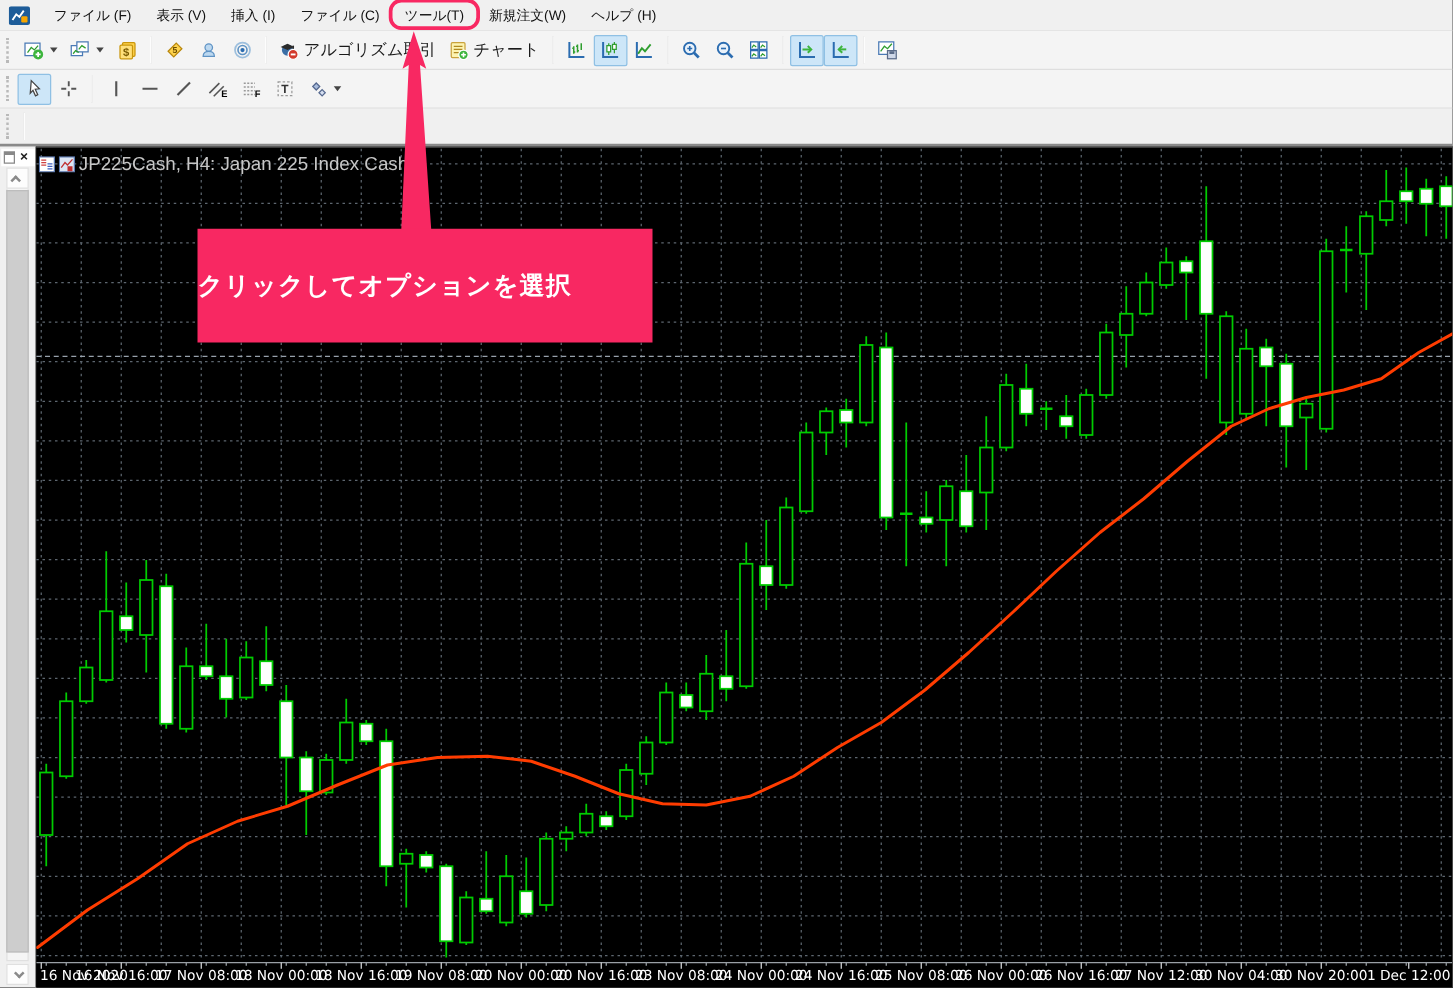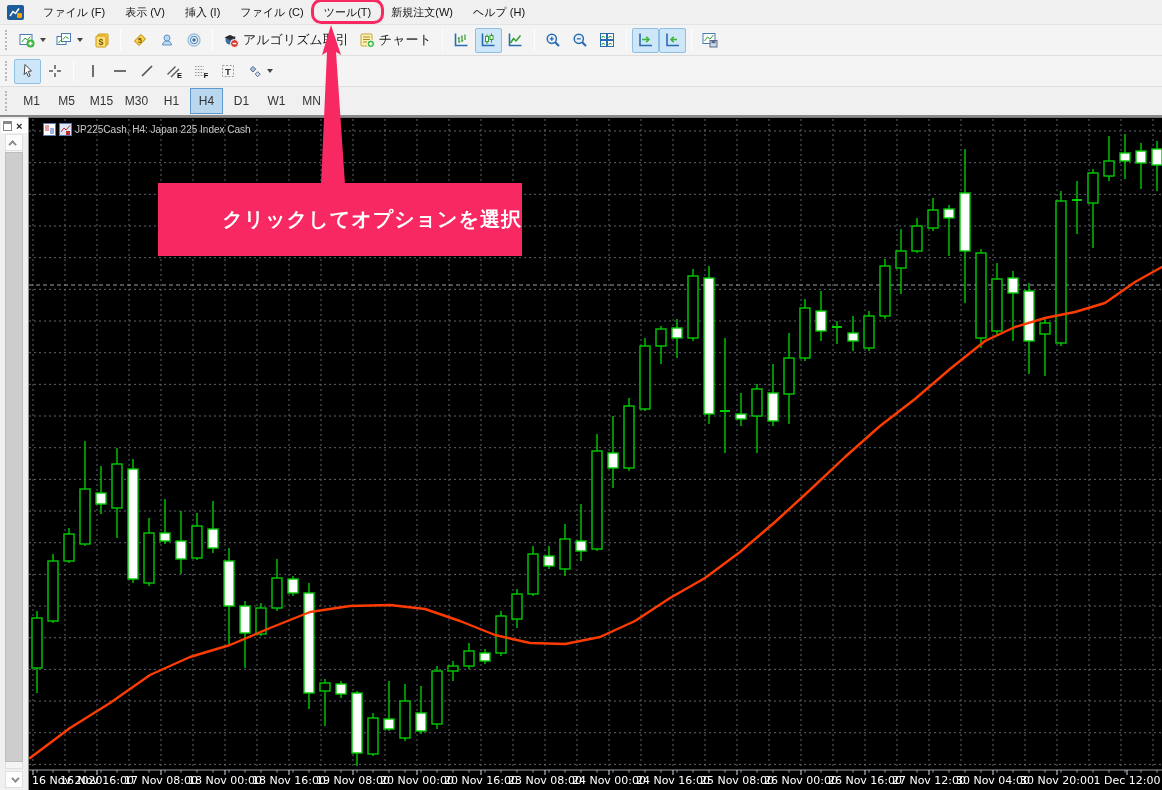--- a/index.html
+++ b/index.html
@@ -37,25 +37,25 @@
   .scroll-up,.scroll-down{position:absolute;left:5px;width:18px;height:17px;background:#fdfdfd;border:1px solid #e0e0e0;display:flex;align-items:center;justify-content:center;}
   .scroll-up{top:17px;}
   .scroll-down{bottom:2px;}
   .chev{width:6px;height:6px;border-left:2px solid #8a8a8a;border-top:2px solid #8a8a8a;}
   .chev.up{transform:rotate(45deg) translateY(2px);}
   .chev.down{transform:rotate(225deg) translateY(2px);}
   .scroll-thumb{position:absolute;top:35px;left:5px;width:18px;height:610px;background:#cdcdcd;border:1px solid #bdbdbd;}
 
   .chart-wrap{position:relative;flex:1;background:#000;border-top:1px solid #767676;}
   #chart-svg{position:absolute;left:0;top:0;width:1133px;height:673px;display:block;}
-  .chart-title{position:absolute;left:14px;top:5px;display:flex;align-items:center;gap:3px;color:#c7c7c7;font-size:10px;z-index:5;white-space:nowrap;}
+  .chart-title{position:absolute;left:2px;top:5px;display:flex;align-items:center;gap:3px;color:#c7c7c7;font-size:15px;z-index:5;white-space:nowrap;}
   .chart-title .ticon{width:13px;height:13px;display:block;}
 
   
-  .callout{position:absolute;left:158px;top:183px;width:364px;height:73px;background:var(--pink);color:#fff;font-size:20px;font-weight:bold;display:flex;align-items:center;justify-content:flex-end;z-index:30;letter-spacing:1px;}
+  .callout{position:absolute;left:158px;top:183px;width:364px;height:91px;background:var(--pink);color:#fff;font-size:20px;font-weight:bold;display:flex;align-items:center;justify-content:flex-start;z-index:30;letter-spacing:1px;}
   .arrow-overlay{position:absolute;left:0;top:0;width:1162px;height:790px;pointer-events:none;z-index:29;}
 
   .axis-text{font-family:"DejaVu Sans",sans-serif;font-size:11px;fill:#fff;}
 </style>
 </head>
 <body>
 
 <div class="menubar">
   <span class="app-icon">
     <svg viewBox="0 0 17 15" width="17" height="15">
@@ -269,31 +269,20 @@
             <path d="M4.2 6.2 7 3.4 9.8 6.2 7 9z" fill="#a9bcdc" stroke="#55688f"></path>
             <path d="M9.2 11.2 11.7 8.7l2.5 2.5-2.5 2.5z" fill="#d6dff0" stroke="#55688f"></path>
           </svg></span>
         <span class="dd"></span>
       </div>
     </div>
 </div>
 
 <div class="tfbar">
   <span class="grip"></span>
-  <div id="tf-items" style="display:flex;align-items:center;">
-      <div class="tf-btn">M1</div>
-      <div class="tf-btn">M5</div>
-      <div class="tf-btn">M15</div>
-      <div class="tf-btn">M30</div>
-      <div class="tf-btn">H1</div>
-      <div class="tf-btn active">H4</div>
-      <div class="tf-btn">D1</div>
-      <div class="tf-btn">W1</div>
-      <div class="tf-btn">MN</div>
-    </div>
   <span class="sep"></span>
 </div>
 
 <div class="main">
   <div class="left-strip">
     <div class="panel-tab">
       <span class="mini-icon"></span>
       <span class="close">×</span>
     </div>
     <div class="vscroll"></div>

